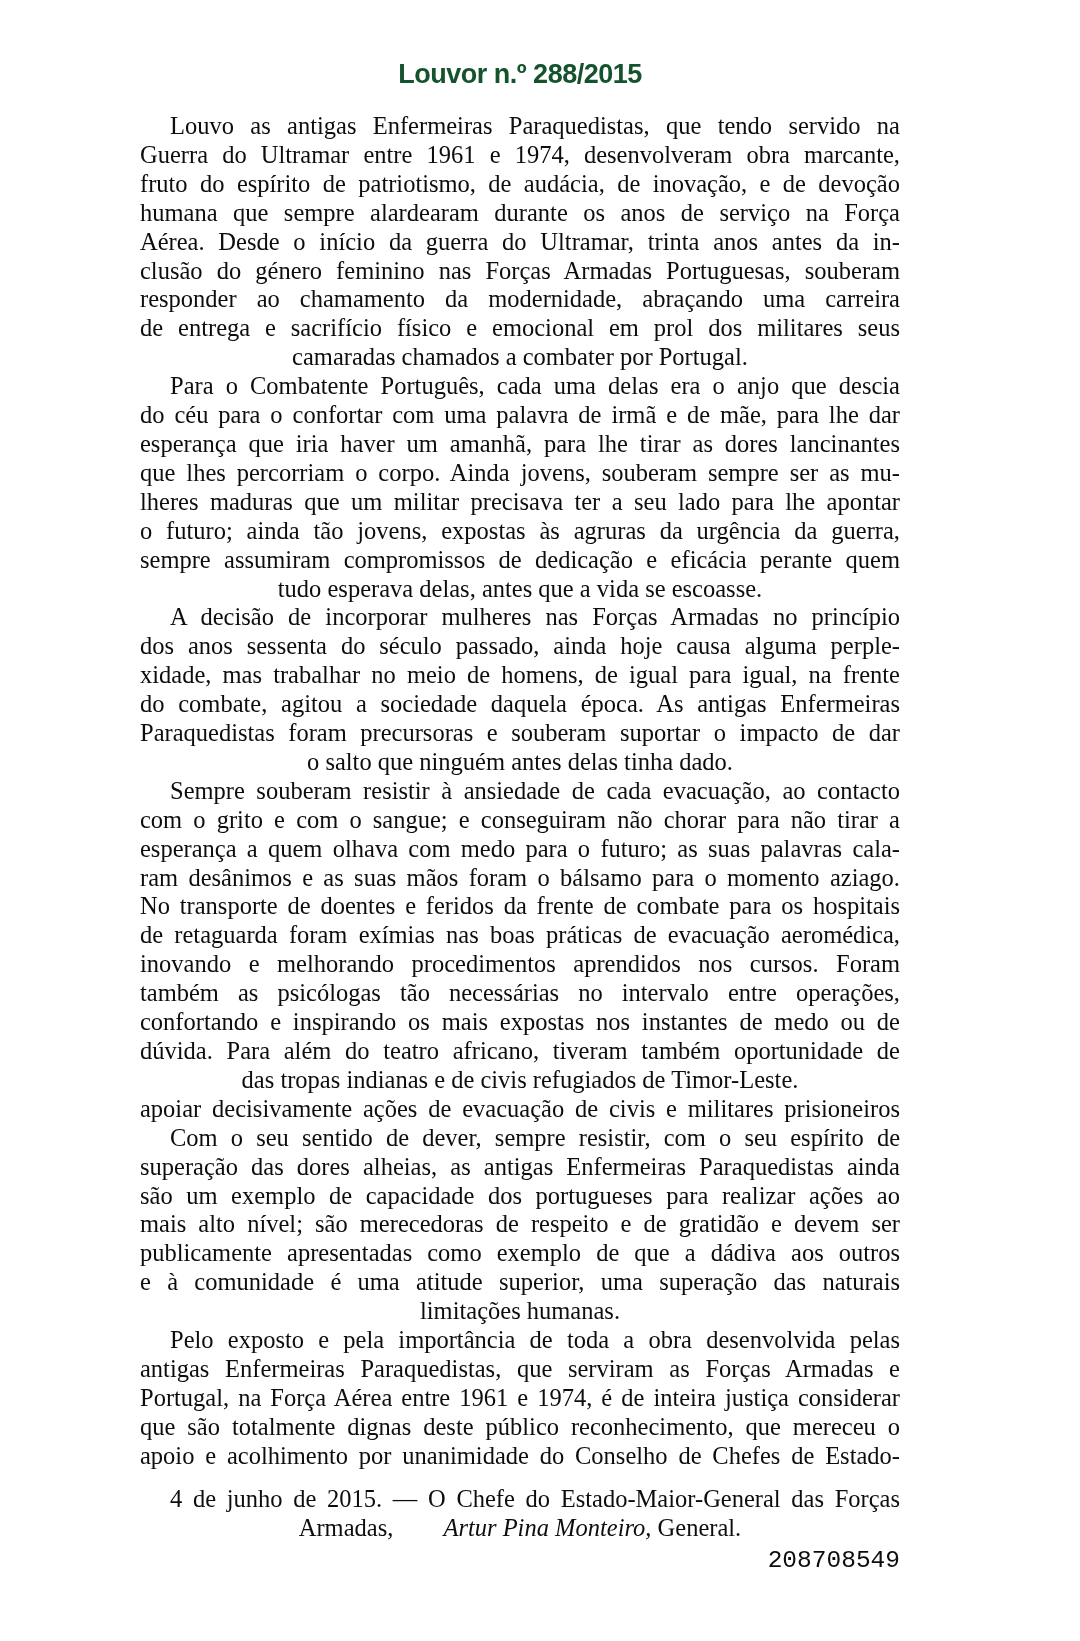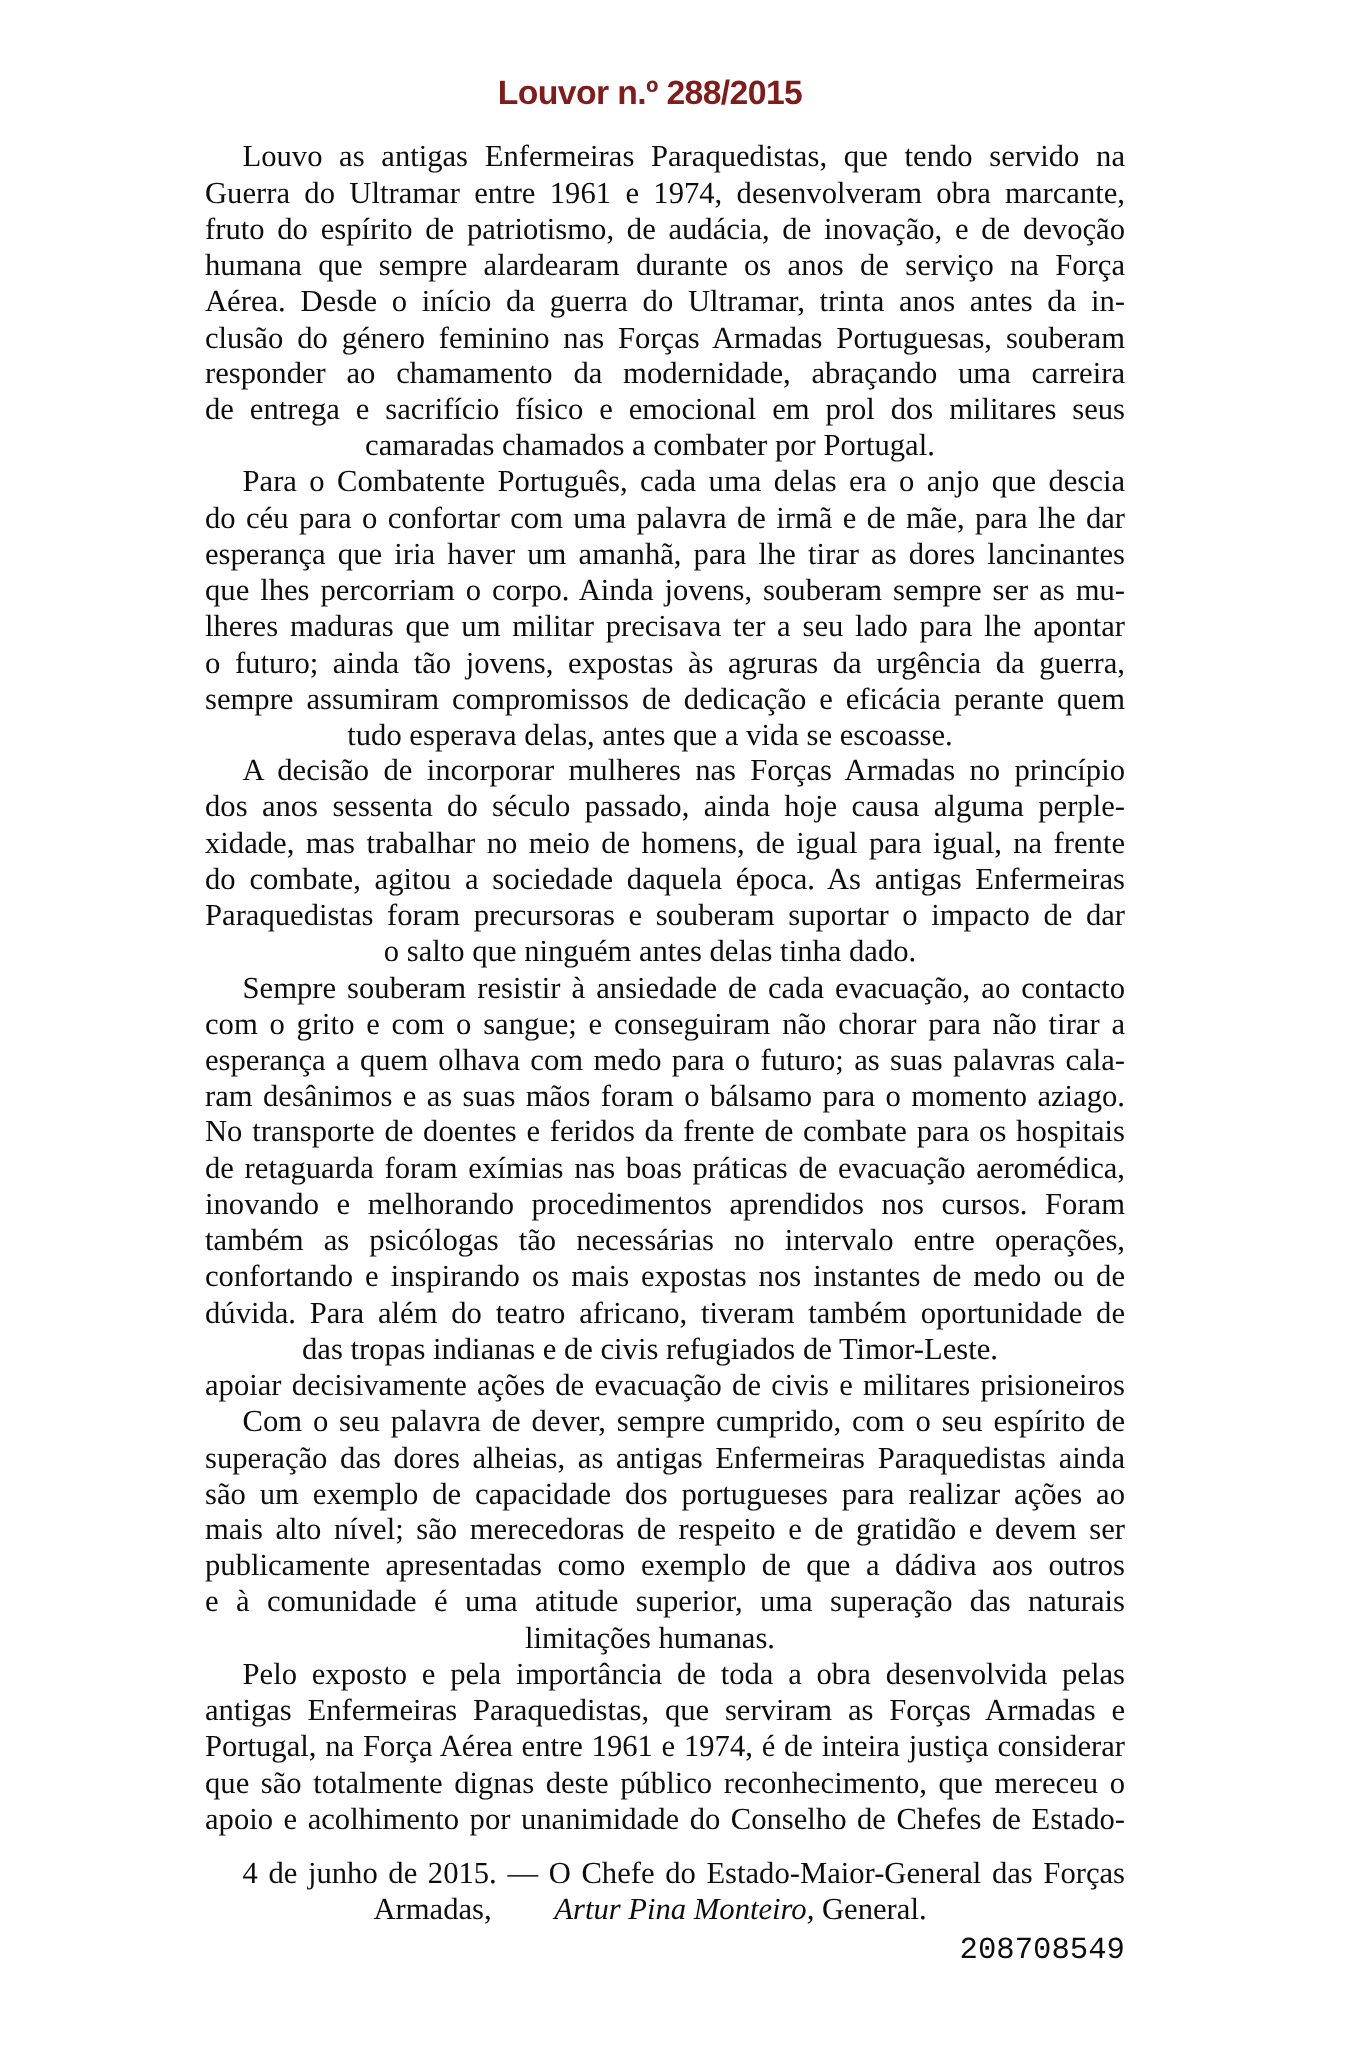--- a/index.html
+++ b/index.html
@@ -22,38 +22,37 @@
     width: 760px;
   }
   .title {
     margin: 0 0 22px 0;
     font-family: "Liberation Sans", sans-serif;
     font-weight: bold;
     font-size: 27px;
     line-height: 32px;
     letter-spacing: -0.5px;
     text-align: center;
-    color: #7f1d1d;
+    color: #14532d;
   }
   .body-text, .signature, .doc-number {
     font-family: "Liberation Serif", serif;
     font-size: 24.5px;
     line-height: 28.9px;
     color: #0d0d0d;
   }
   .para { margin: 0; }
   .line {
     white-space: normal;
     text-align: center;
   }
   
   .line.just {
     text-align: justify;
     text-align-last: justify;
-    margin-left: 24px;
   }
   .line.indent { text-indent: 30px; }
   .signature { margin-top: 14px; }
   .signature em { font-style: italic; margin-left: 44px; }
   .doc-number {
     margin-top: 5px;
     text-align: right;
     font-family: Liberation Mono, monospace;
   }
 </style>
@@ -103,21 +102,21 @@
           <div class="line just">No transporte de doentes e feridos da frente de combate para os hospitais</div>
           <div class="line just">de retaguarda foram exímias nas boas práticas de evacuação aeromédica,</div>
           <div class="line just">inovando e melhorando procedimentos aprendidos nos cursos. Foram</div>
           <div class="line just">também as psicólogas tão necessárias no intervalo entre operações,</div>
           <div class="line just">confortando e inspirando os mais expostas nos instantes de medo ou de</div>
           <div class="line just">dúvida. Para além do teatro africano, tiveram também oportunidade de</div>
           <div class="line last">das tropas indianas e de civis refugiados de Timor-Leste.</div>
           <div class="line just">apoiar decisivamente ações de evacuação de civis e militares prisioneiros</div>
         </div>
         <div class="para">
-          <div class="line indent just">Com o seu palavra de dever, sempre cumprido, com o seu espírito de</div>
+          <div class="line indent just">Com o seu sentido de dever, sempre resistir, com o seu espírito de</div>
           <div class="line just">superação das dores alheias, as antigas Enfermeiras Paraquedistas ainda</div>
           <div class="line just">são um exemplo de capacidade dos portugueses para realizar ações ao</div>
           <div class="line just">mais alto nível; são merecedoras de respeito e de gratidão e devem ser</div>
           <div class="line just">publicamente apresentadas como exemplo de que a dádiva aos outros</div>
           <div class="line just">e à comunidade é uma atitude superior, uma superação das naturais</div>
           <div class="line last">limitações humanas.</div>
         </div>
         <div class="para">
           <div class="line indent just">Pelo exposto e pela importância de toda a obra desenvolvida pelas</div>
           <div class="line just">antigas Enfermeiras Paraquedistas, que serviram as Forças Armadas e</div>

